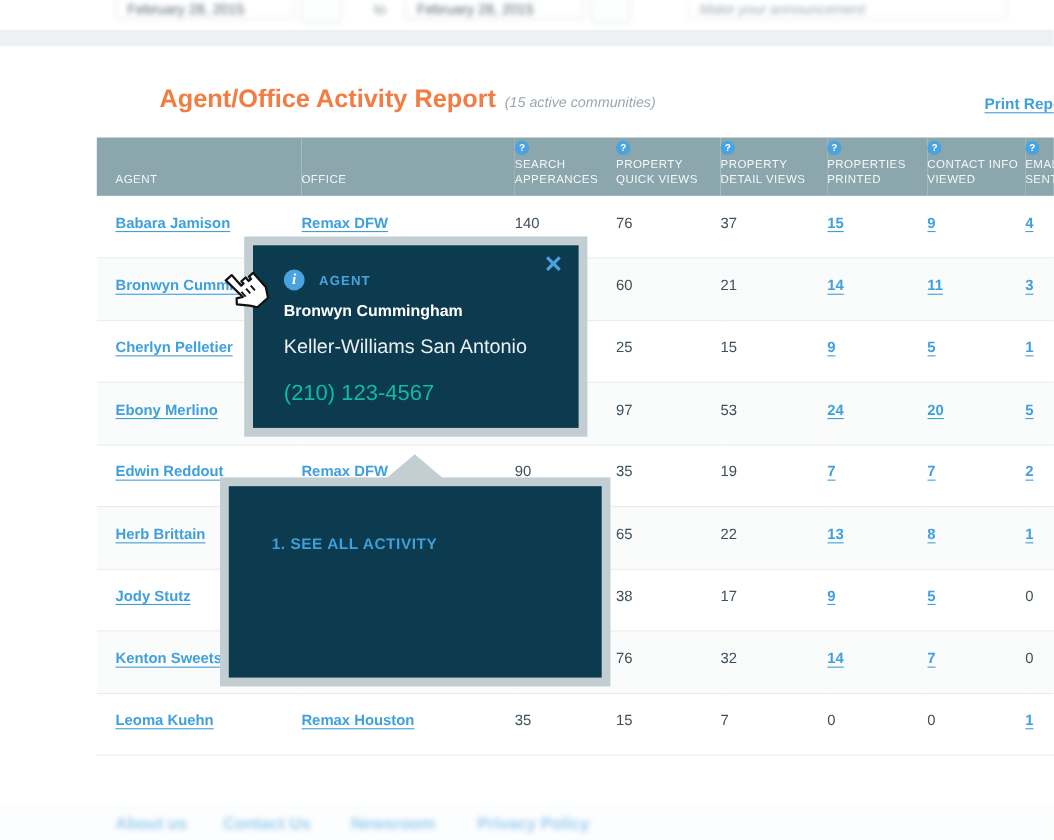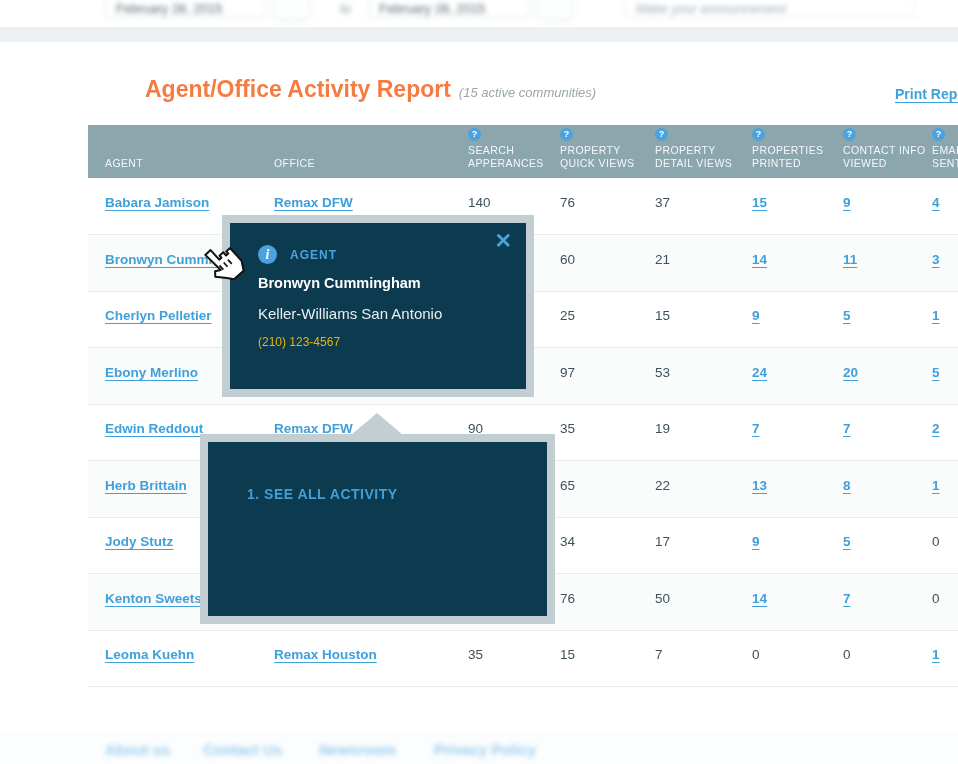--- a/index.html
+++ b/index.html
@@ -51,22 +51,22 @@
   .tt-step  { left:200px; top:434px; width:355px; height:190px;text-align:center; }
   .tt-arrow { position:absolute; left:151px; top:-21px; width:0; height:0;
     border-left:26px solid transparent; border-right:26px solid transparent; border-bottom:22px solid #c3ced3; }
 
   .tt-agent-head { position:absolute; left:28px; top:22px; display:flex; align-items:center; }
   .info-icon { width:19px; height:19px; border-radius:50%; background:#4aa3df; color:#fff; text-align:center;
     font-family:"Liberation Serif", serif; font-style:italic; font-weight:bold; font-size:14px; line-height:19px; }
   .tt-agent-label { margin-left:13px; color:#4aa3df; font-size:12px; font-weight:bold; letter-spacing:1px; }
   .tt-close { position:absolute; right:14px; top:6px; color:#4aa3df; font-size:21px; font-weight:bold; cursor:pointer; line-height:24px; }
   .tt-name  { position:absolute; left:28px; top:52px; color:#ffffff; font-size:14.5px; font-weight:bold; }
-  .tt-office{ position:absolute; left:28px; top:82px; color:#e9eff1; font-size:15px; }
-  .tt-phone { position:absolute; left:28px; top:112px; color:#eab308; font-size:12px; }
+  .tt-office{ position:absolute; left:28px; top:82px; color:#e9eff1; font-size:18px; }
+  .tt-phone { position:absolute; left:28px; top:124px; color:#14b8a6; font-size:20px; }
 
   .tt-step-title { position:absolute; left:39px; top:44px; color:#3f9fd9; font-size:14px; font-weight:bold; letter-spacing:0.5px; }
   .tt-step-body { position:absolute; left:39px; top:74px; width:300px; color:#e9eef0; font-size:15.5px; line-height:26px; }
 
   
   .cursor { position:absolute; left:200px; top:243px; width:46px; height:46px; }
 
   
   .footer-band { position:absolute; left:0; top:733px; width:958px; height:31px; background:#fbfdfe; }
   .footer-links { position:absolute; left:0; top:741px; width:958px; filter:blur(2.4px); }
@@ -209,32 +209,32 @@
       <td><span class="num">65</span></td>
       <td><span class="num">22</span></td>
       <td><a class="cell-link count">13</a></td>
       <td><a class="cell-link count">8</a></td>
       <td><a class="cell-link count">1</a></td>
     </tr>
     <tr>
       <td><a class="cell-link">Jody Stutz</a></td>
       <td><a class="cell-link"></a></td>
       <td><span class="num"></span></td>
-      <td><span class="num">34</span></td>
+      <td><span class="num">38</span></td>
       <td><span class="num">17</span></td>
       <td><a class="cell-link count">9</a></td>
       <td><a class="cell-link count">5</a></td>
       <td><a class="cell-link count zero">0</a></td>
     </tr>
     <tr>
       <td><a class="cell-link">Kenton Sweetser</a></td>
       <td><a class="cell-link"></a></td>
       <td><span class="num"></span></td>
       <td><span class="num">76</span></td>
-      <td><span class="num">50</span></td>
+      <td><span class="num">32</span></td>
       <td><a class="cell-link count">14</a></td>
       <td><a class="cell-link count">7</a></td>
       <td><a class="cell-link count zero">0</a></td>
     </tr>
     <tr>
       <td><a class="cell-link">Leoma Kuehn</a></td>
       <td><a class="cell-link">Remax Houston</a></td>
       <td><span class="num">35</span></td>
       <td><span class="num">15</span></td>
       <td><span class="num">7</span></td>

